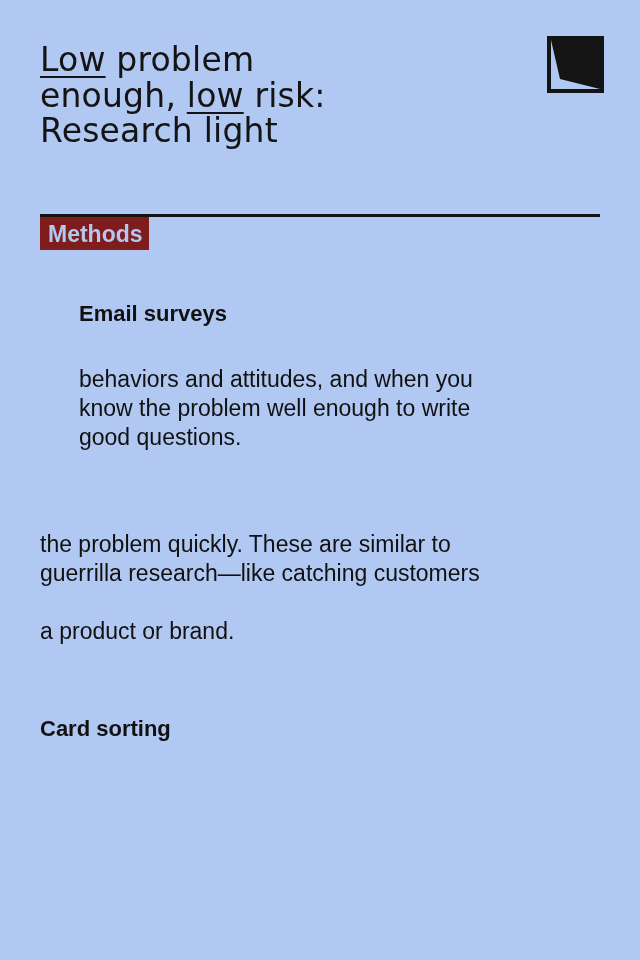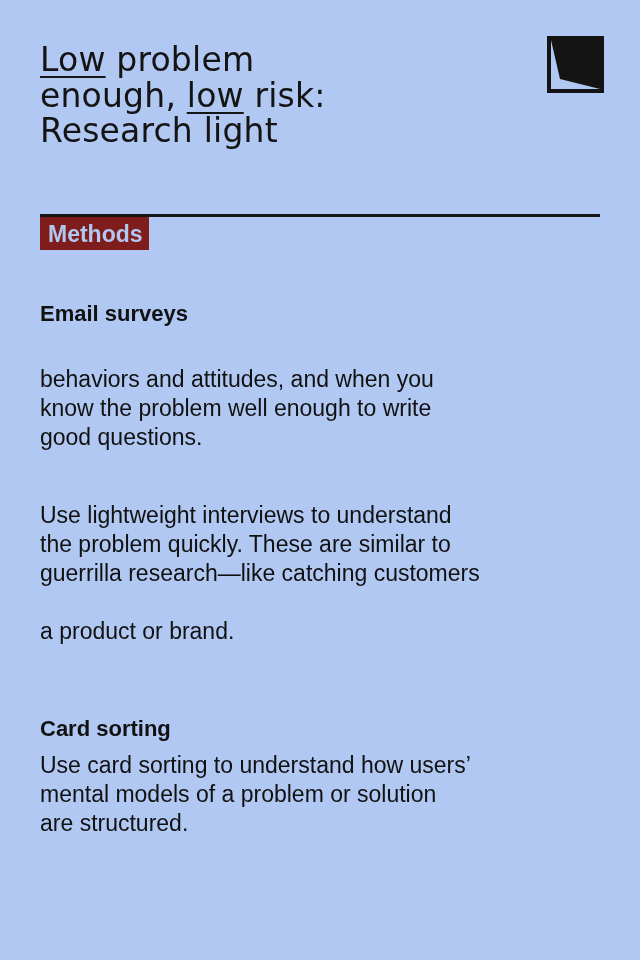--- a/index.html
+++ b/index.html
@@ -31,21 +31,21 @@
       font-family: "Liberation Sans", sans-serif;
     }
     .method { position: absolute; left: 40px; width: 560px; }
     .method h2 {
       margin: 0; font-size: 22px; line-height: 28px; font-weight: bold; color: #111;
     }
     .method p {
       margin: 8px 0 0 0; font-size: 23px; line-height: 29px; color: #111;
       width: 540px;
     }
-    .m1 { top: 300px; }
+    .m1 { top: 300px; margin-left: 39px; }
     .m2 { top: 493px; }
     .m3 { top: 715px; }
   </style>
 </head>
 <body>
 
 <h1 class="title">
   <span class="ul">Low</span><span> problem</span><br>
   <span>enough, </span><span class="ul">low</span><span> risk:</span><br>
   <span>Research light</span>
@@ -64,28 +64,23 @@
   <p>
     <br>
     <span>behaviors and attitudes, and when you</span><br>
     <span>know the problem well enough to write</span><br>
     <span>good questions.</span>
   </p>
 </div>
 
 <div class="method m2">
   <p>
-    <span>Use lightweight interviews to understand</span><br>
+    <br>
     <span>the problem quickly. These are similar to</span><br>
     <span>guerrilla research—like catching customers</span><br>
     <br>
     <span>a product or brand.</span>
   </p>
 </div>
 
 <div class="method m3">
   <h2>Card sorting</h2>
-  <p>
-    <span>Use card sorting to understand how users’</span><br>
-    <span>mental models of a problem or solution</span><br>
-    <span>are structured.</span>
-  </p>
 </div>
 
 </body></html>

